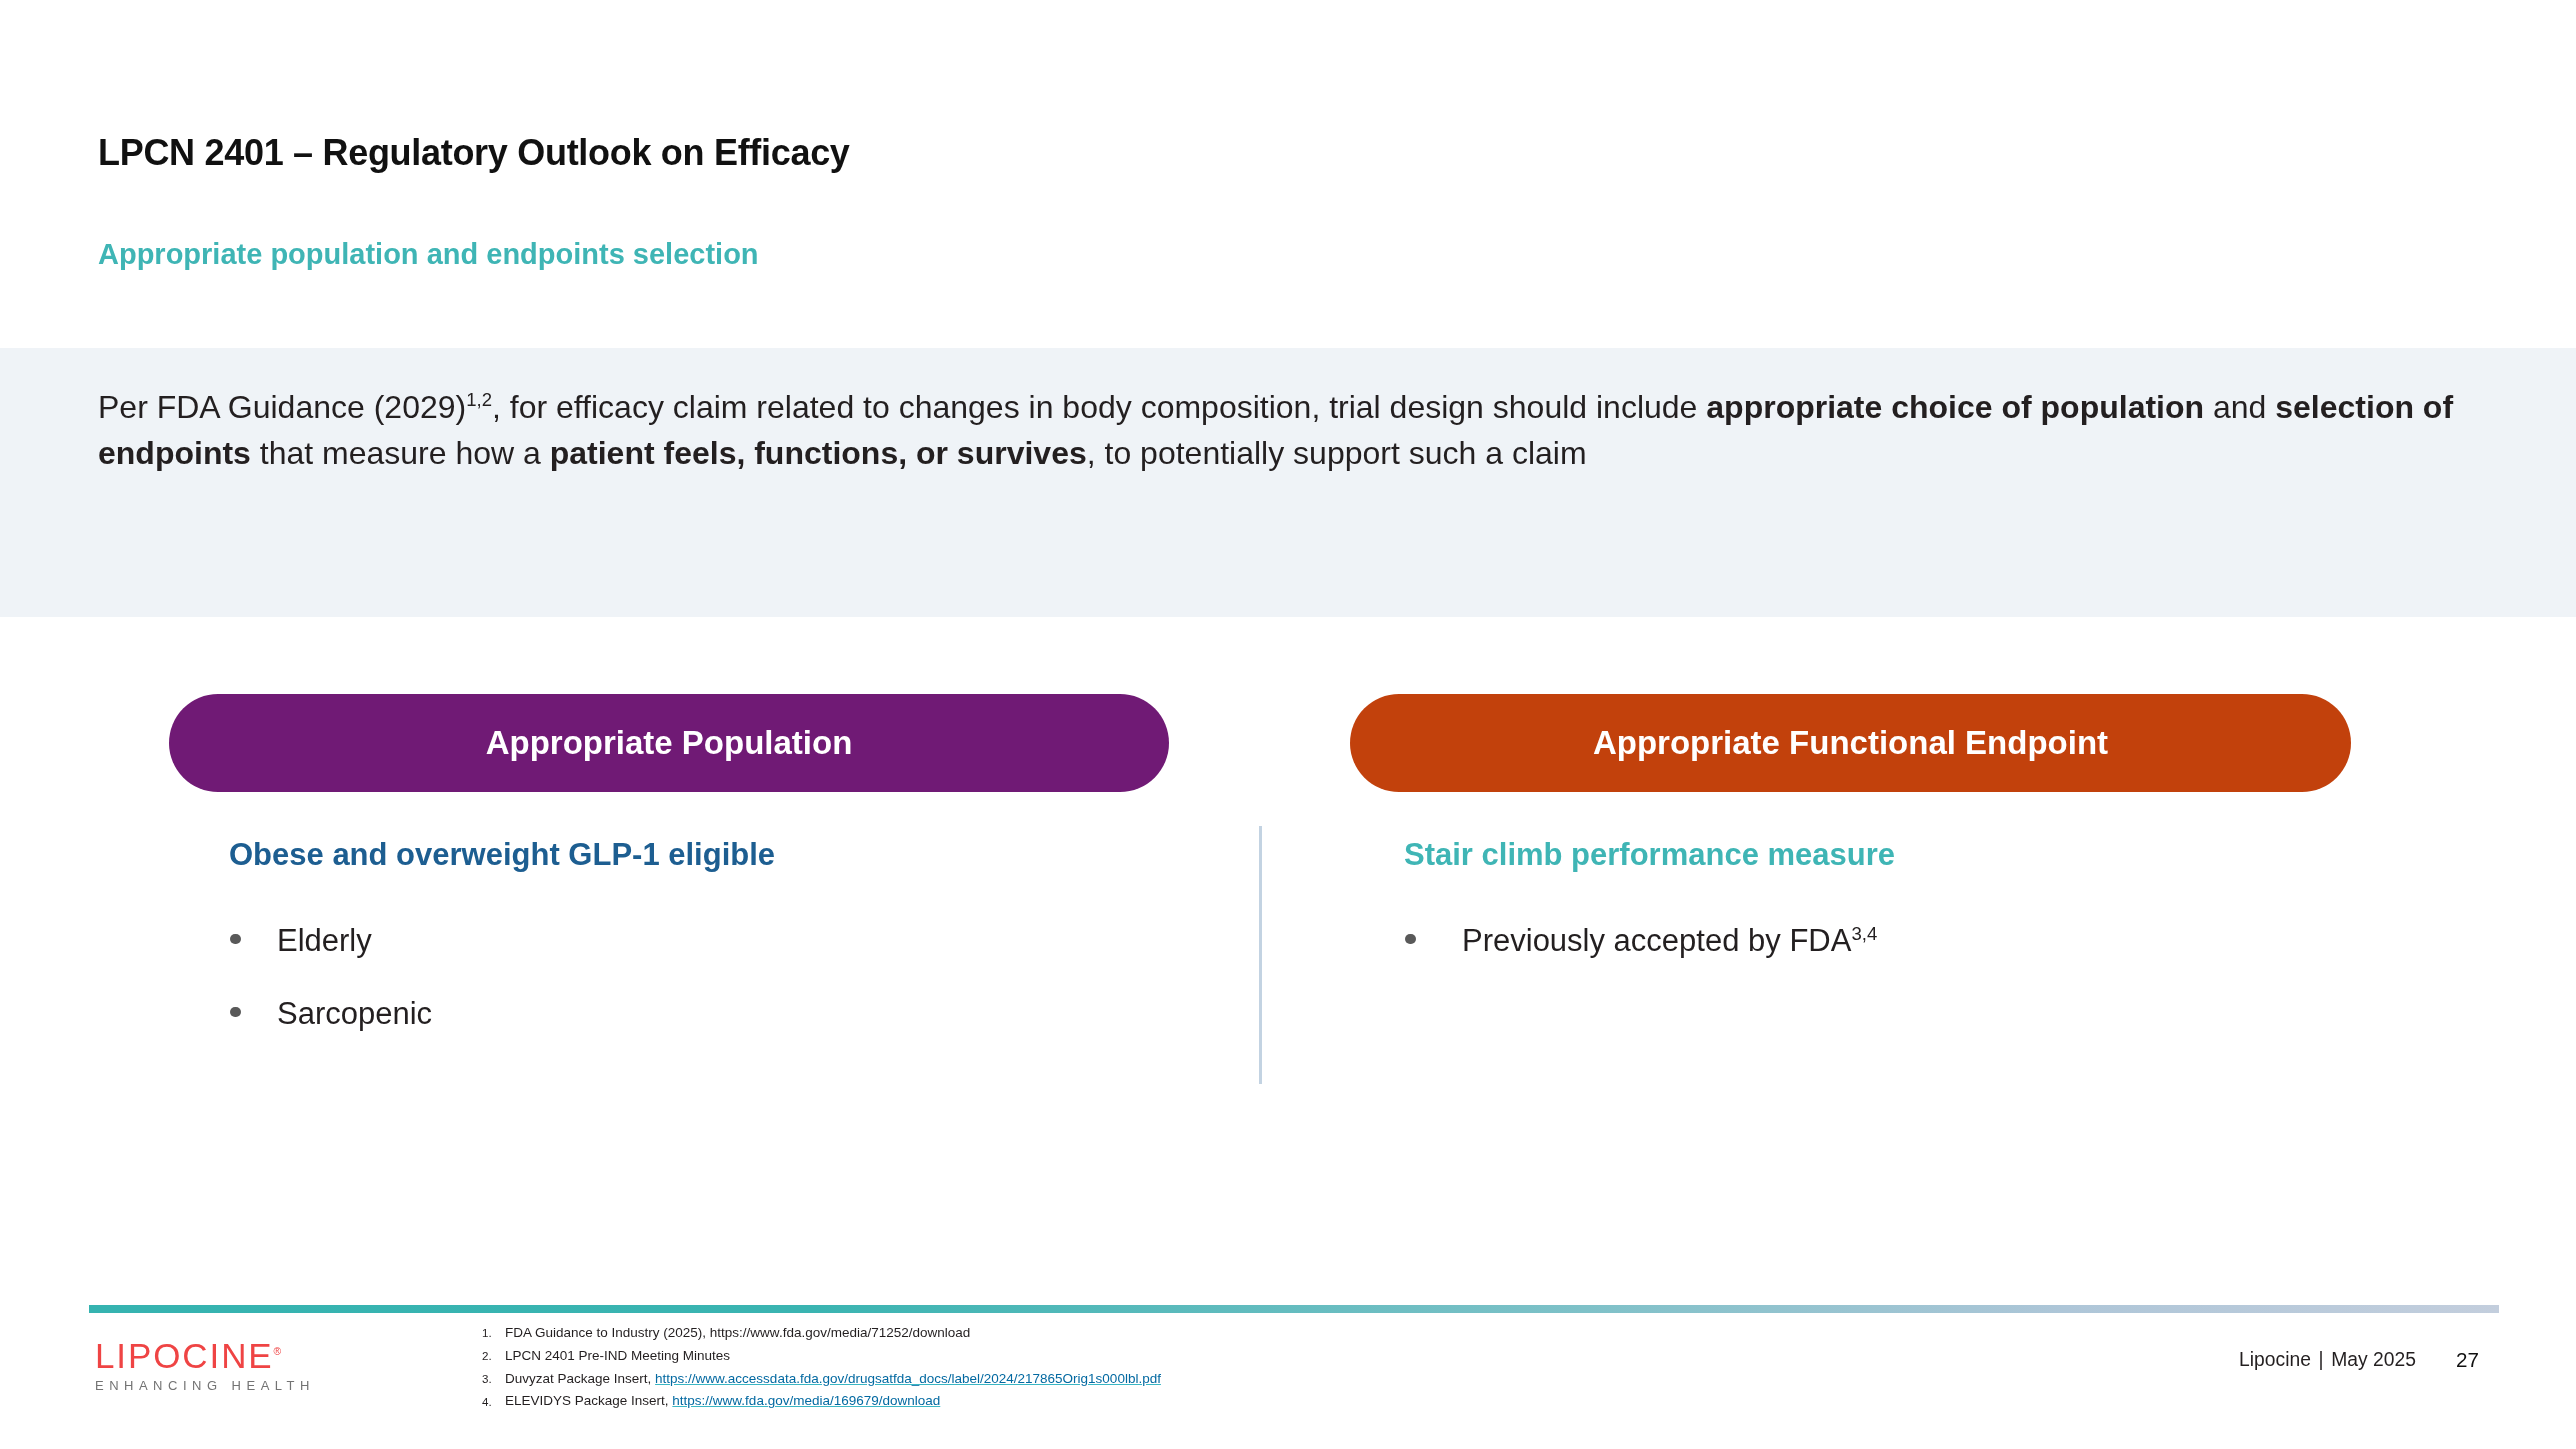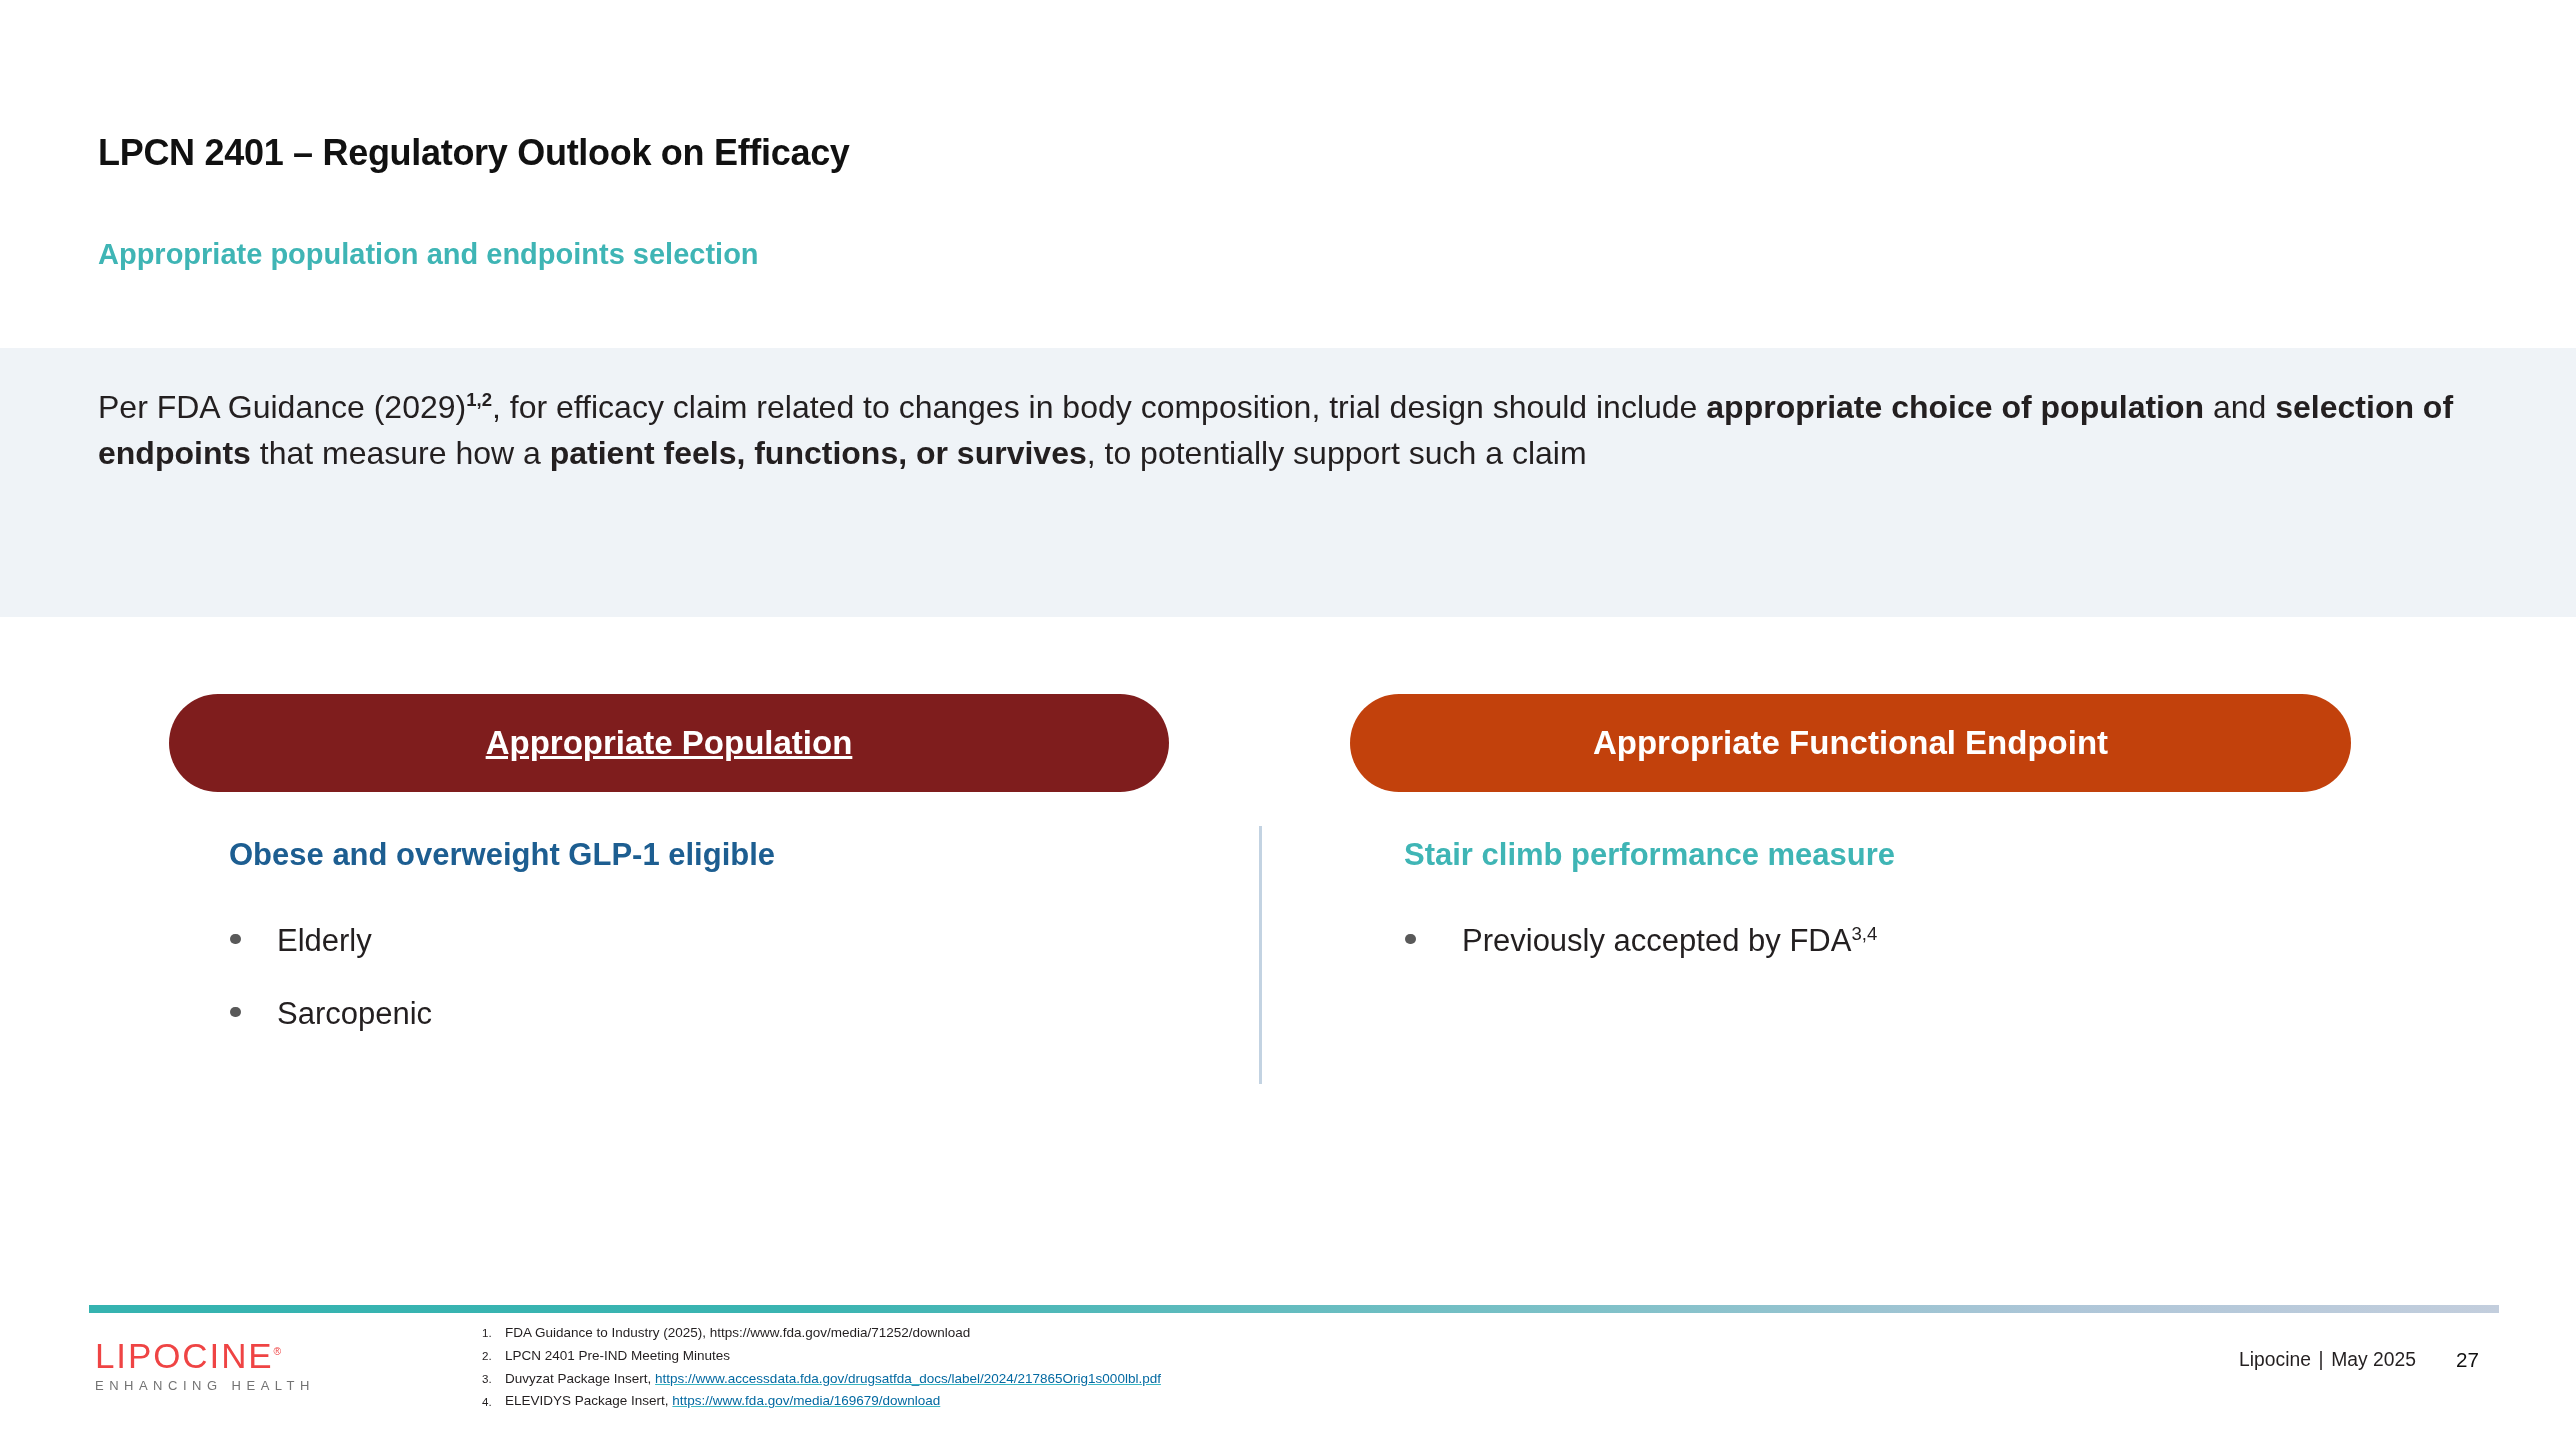--- a/index.html
+++ b/index.html
@@ -30,31 +30,31 @@
   .band{
     position:absolute; left:0; top:348px; width:2576px; height:269px;
     background:#eff3f7;
   }
   .band-text{
     position:absolute; left:98px; top:384px; width:2370px;
     font-size:32px; line-height:1.45; color:#231f20;
     font-weight:normal;
   }
   .band-text b{ font-weight:bold; }
-  .band-text sup{ font-size:0.58em; vertical-align:super; line-height:0;font-weight:bold; }
+  .band-text sup{ font-size:0.58em; vertical-align:super; line-height:0; }
 
   
   .pill{
     position:absolute; top:694px; height:98px;
     border-radius:49px;
     display:flex; align-items:center; justify-content:center;
     color:#ffffff; font-size:33px; font-weight:bold;
     white-space:nowrap;
   }
-  .pill-left { left:169px;  width:1000px; background:#7f1d1d;text-decoration:underline; }
+  .pill-left { left:169px;  width:1000px; background:#701a75; }
   .pill-right{ left:1350px; width:1001px; background:#c2410c; }
 
   
   .col{ position:absolute; top:837px; }
   .col-left { left:229px;  width:940px; }
   .col-right{ left:1404px; width:940px; }
 
   .col-head{
     font-size:31px; font-weight:bold; white-space:nowrap;
     margin-bottom:49px;

